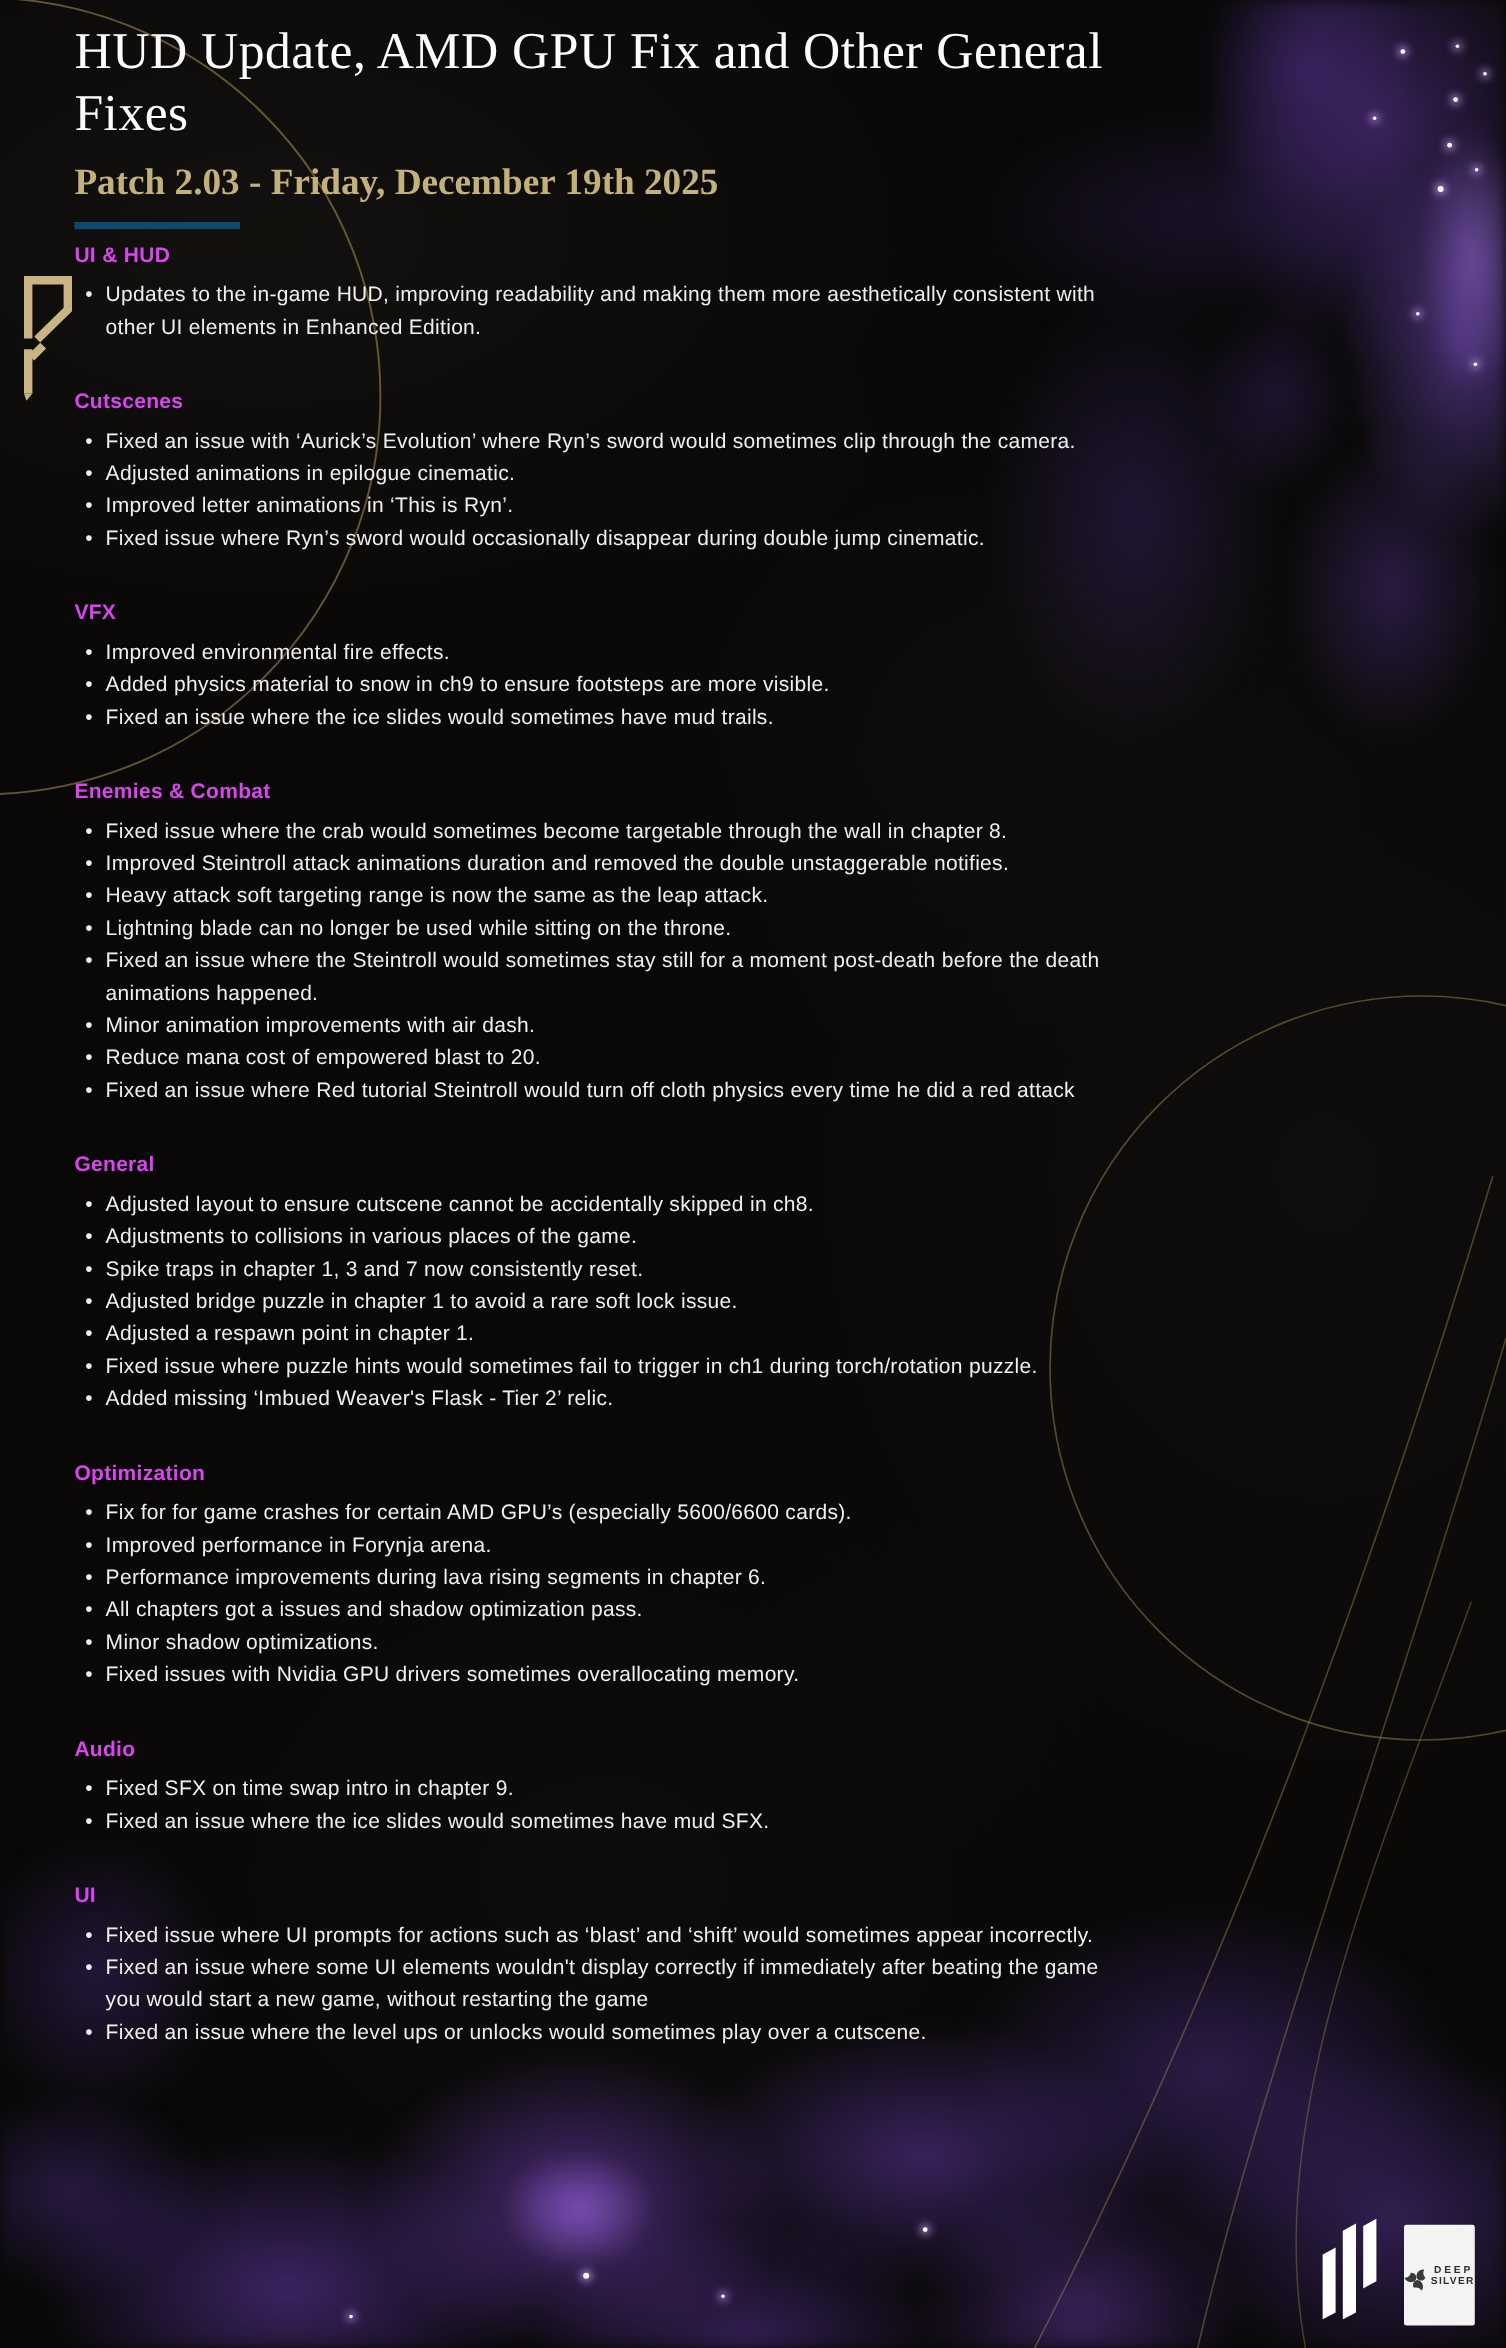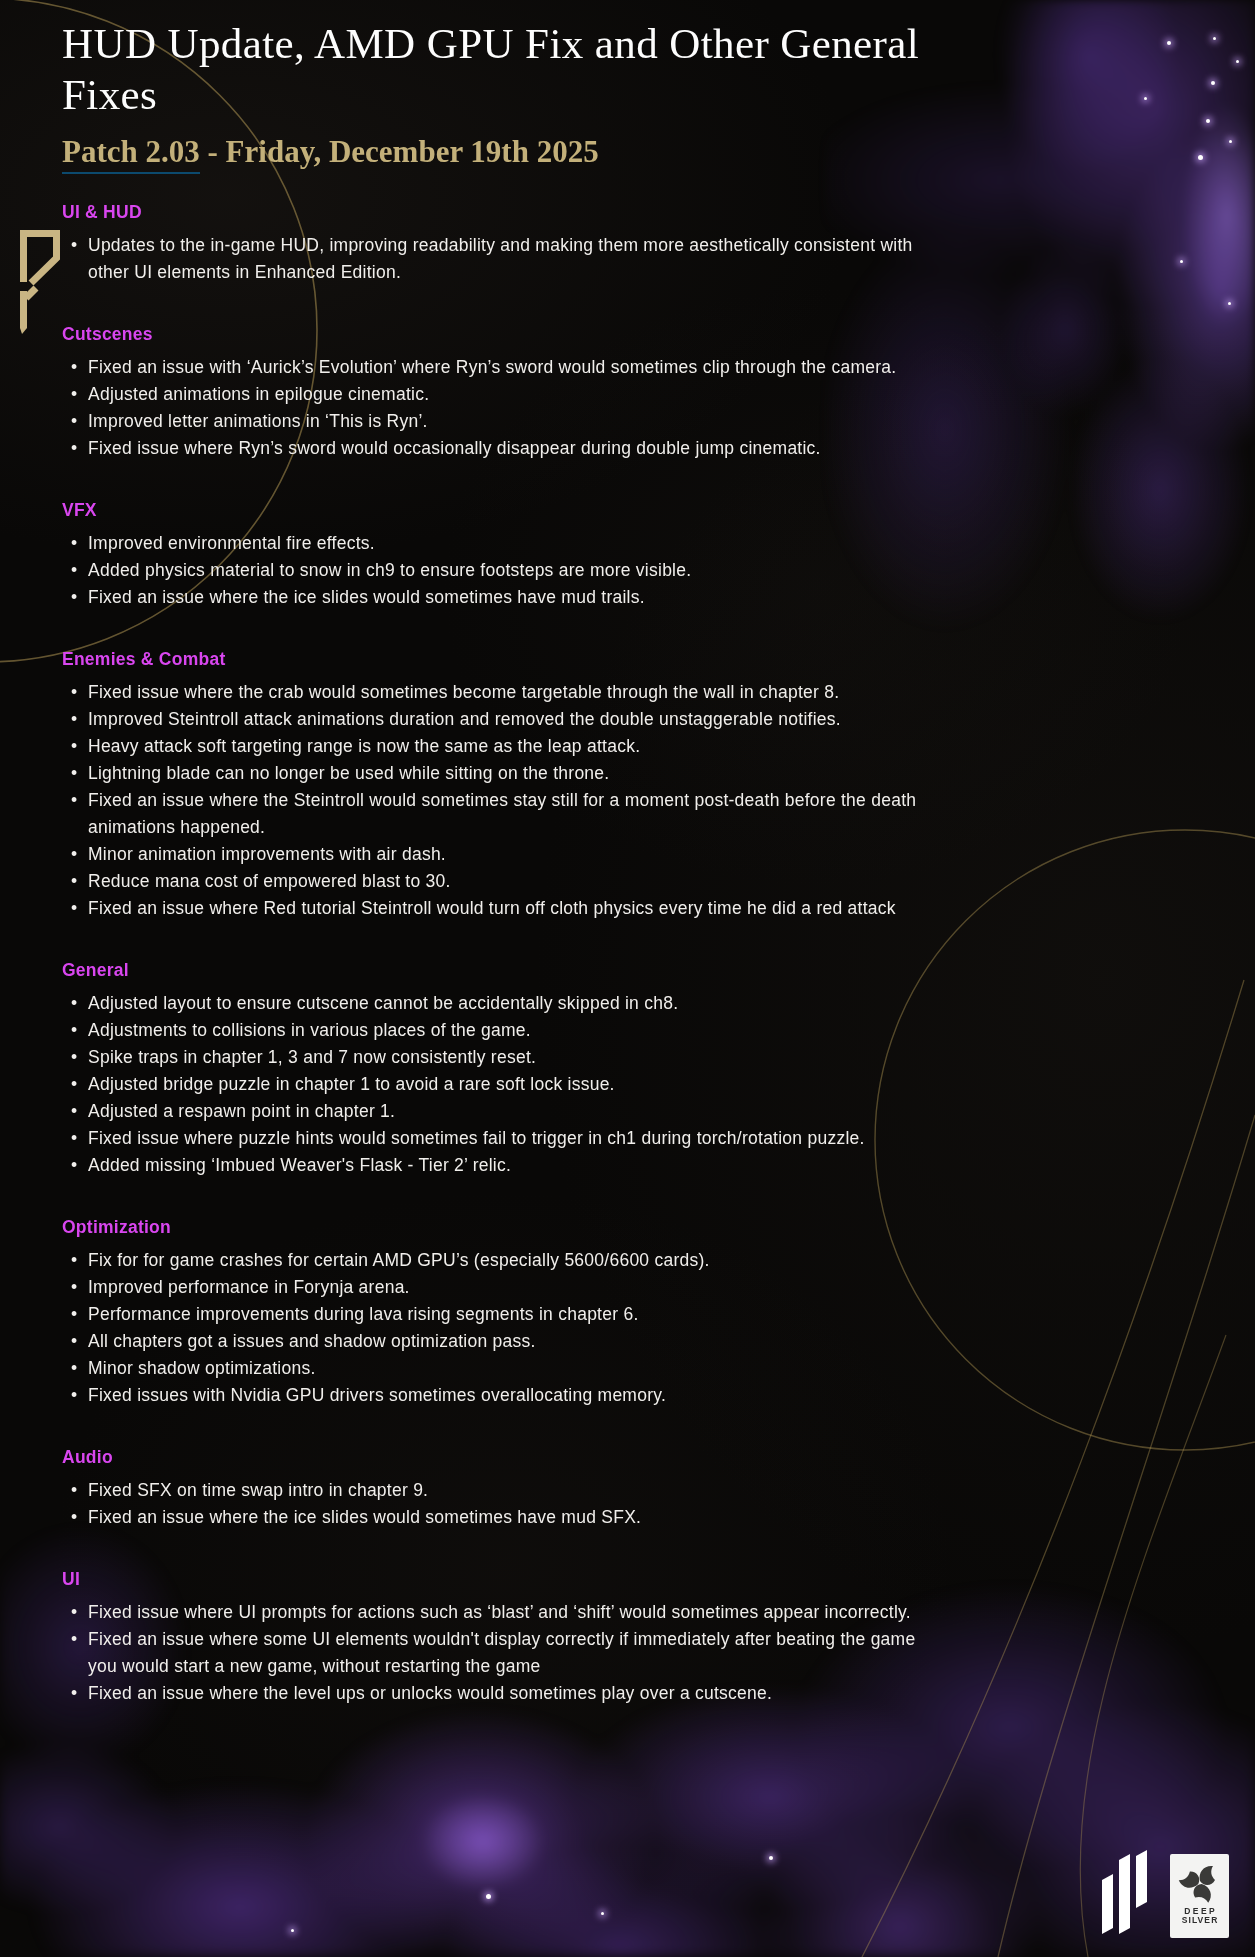--- a/index.html
+++ b/index.html
@@ -55,21 +55,21 @@
   h1{
     margin:0;max-width:920px;color:#fdfdfd;
     font-family:"Liberation Serif", serif;font-weight:400;
     font-size:43px;line-height:51px;letter-spacing:.4px;
   }
   .subtitle{
     margin-top:12px;
     font-family:"Liberation Serif", serif;font-weight:700;
     font-size:31px;line-height:40px;color:#c3b07a;
   }
-  .patch-link{color:#c3b07a;text-decoration:none;border-bottom:2px solid #0c4a6e;padding-bottom:3px;cursor:pointer;}
+  .patch-link{color:#c3b07a;text-decoration:none;border-bottom:6px solid #0c4a6e;padding-bottom:16px;cursor:pointer;}
   .rune{position:absolute;left:18px;top:228px;width:42px;height:106px;z-index:2;}
 
   #sections{margin-top:27px;}
   #sections section{margin-top:35px;}
   #sections section:first-child{margin-top:0;}
   #sections h3{
     margin:0 0 6px 0;color:#d946ef;font-size:17.5px;font-weight:700;
     line-height:27px;letter-spacing:.25px;
   }
   #sections ul{margin:0;padding:0;list-style:none;}
@@ -78,21 +78,21 @@
     letter-spacing:.25px;padding-left:26px;max-width:850px;
   }
   #sections li::before{
     content:"\2022";position:absolute;left:9px;top:0;color:#f1efec;
   }
 
   .footer-logos{position:absolute;right:26px;bottom:19px;z-index:3;display:flex;align-items:flex-end;gap:22px;}
   .bars-logo{width:46px;height:84px;}
   .ds-box{
     width:59px;height:84px;background:#f3f3f2;border-radius:2px;
-    display:flex;flex-direction:column;align-items:center;justify-content:flex-start;
+    display:flex;flex-direction:row;align-items:center;justify-content:flex-start;
   }
   .ds-spiral{margin-top:7px;width:44px;height:46px;}
   .ds-text{line-height:9px;text-align:center;color:#2e2e2e;font-weight:700;}
   .ds-line1{font-size:8.5px;letter-spacing:2.4px;margin-left:2.4px;}
   .ds-line2{font-size:8.5px;letter-spacing:1.1px;margin-left:1.1px;}
 </style>
 </head>
 <body>
 
 <div class="texture"></div>
@@ -165,21 +165,21 @@
       </section>
       <section>
         <h3>Enemies &amp; Combat</h3>
         <ul>
           <li>Fixed issue where the crab would sometimes become targetable through the wall in chapter 8.</li>
           <li>Improved Steintroll attack animations duration and removed the double unstaggerable notifies.</li>
           <li>Heavy attack soft targeting range is now the same as the leap attack.</li>
           <li>Lightning blade can no longer be used while sitting on the throne.</li>
           <li>Fixed an issue where the Steintroll would sometimes stay still for a moment post-death before the death animations happened.</li>
           <li>Minor animation improvements with air dash.</li>
-          <li>Reduce mana cost of empowered blast to 30.</li>
+          <li>Reduce mana cost of empowered blast to 20.</li>
           <li>Fixed an issue where Red tutorial Steintroll would turn off cloth physics every time he did a red attack</li>
         </ul>
       </section>
       <section>
         <h3>General</h3>
         <ul>
           <li>Adjusted layout to ensure cutscene cannot be accidentally skipped in ch8.</li>
           <li>Adjustments to collisions in various places of the game.</li>
           <li>Spike traps in chapter 1, 3 and 7 now consistently reset.</li>
           <li>Adjusted bridge puzzle in chapter 1 to avoid a rare soft lock issue.</li>

